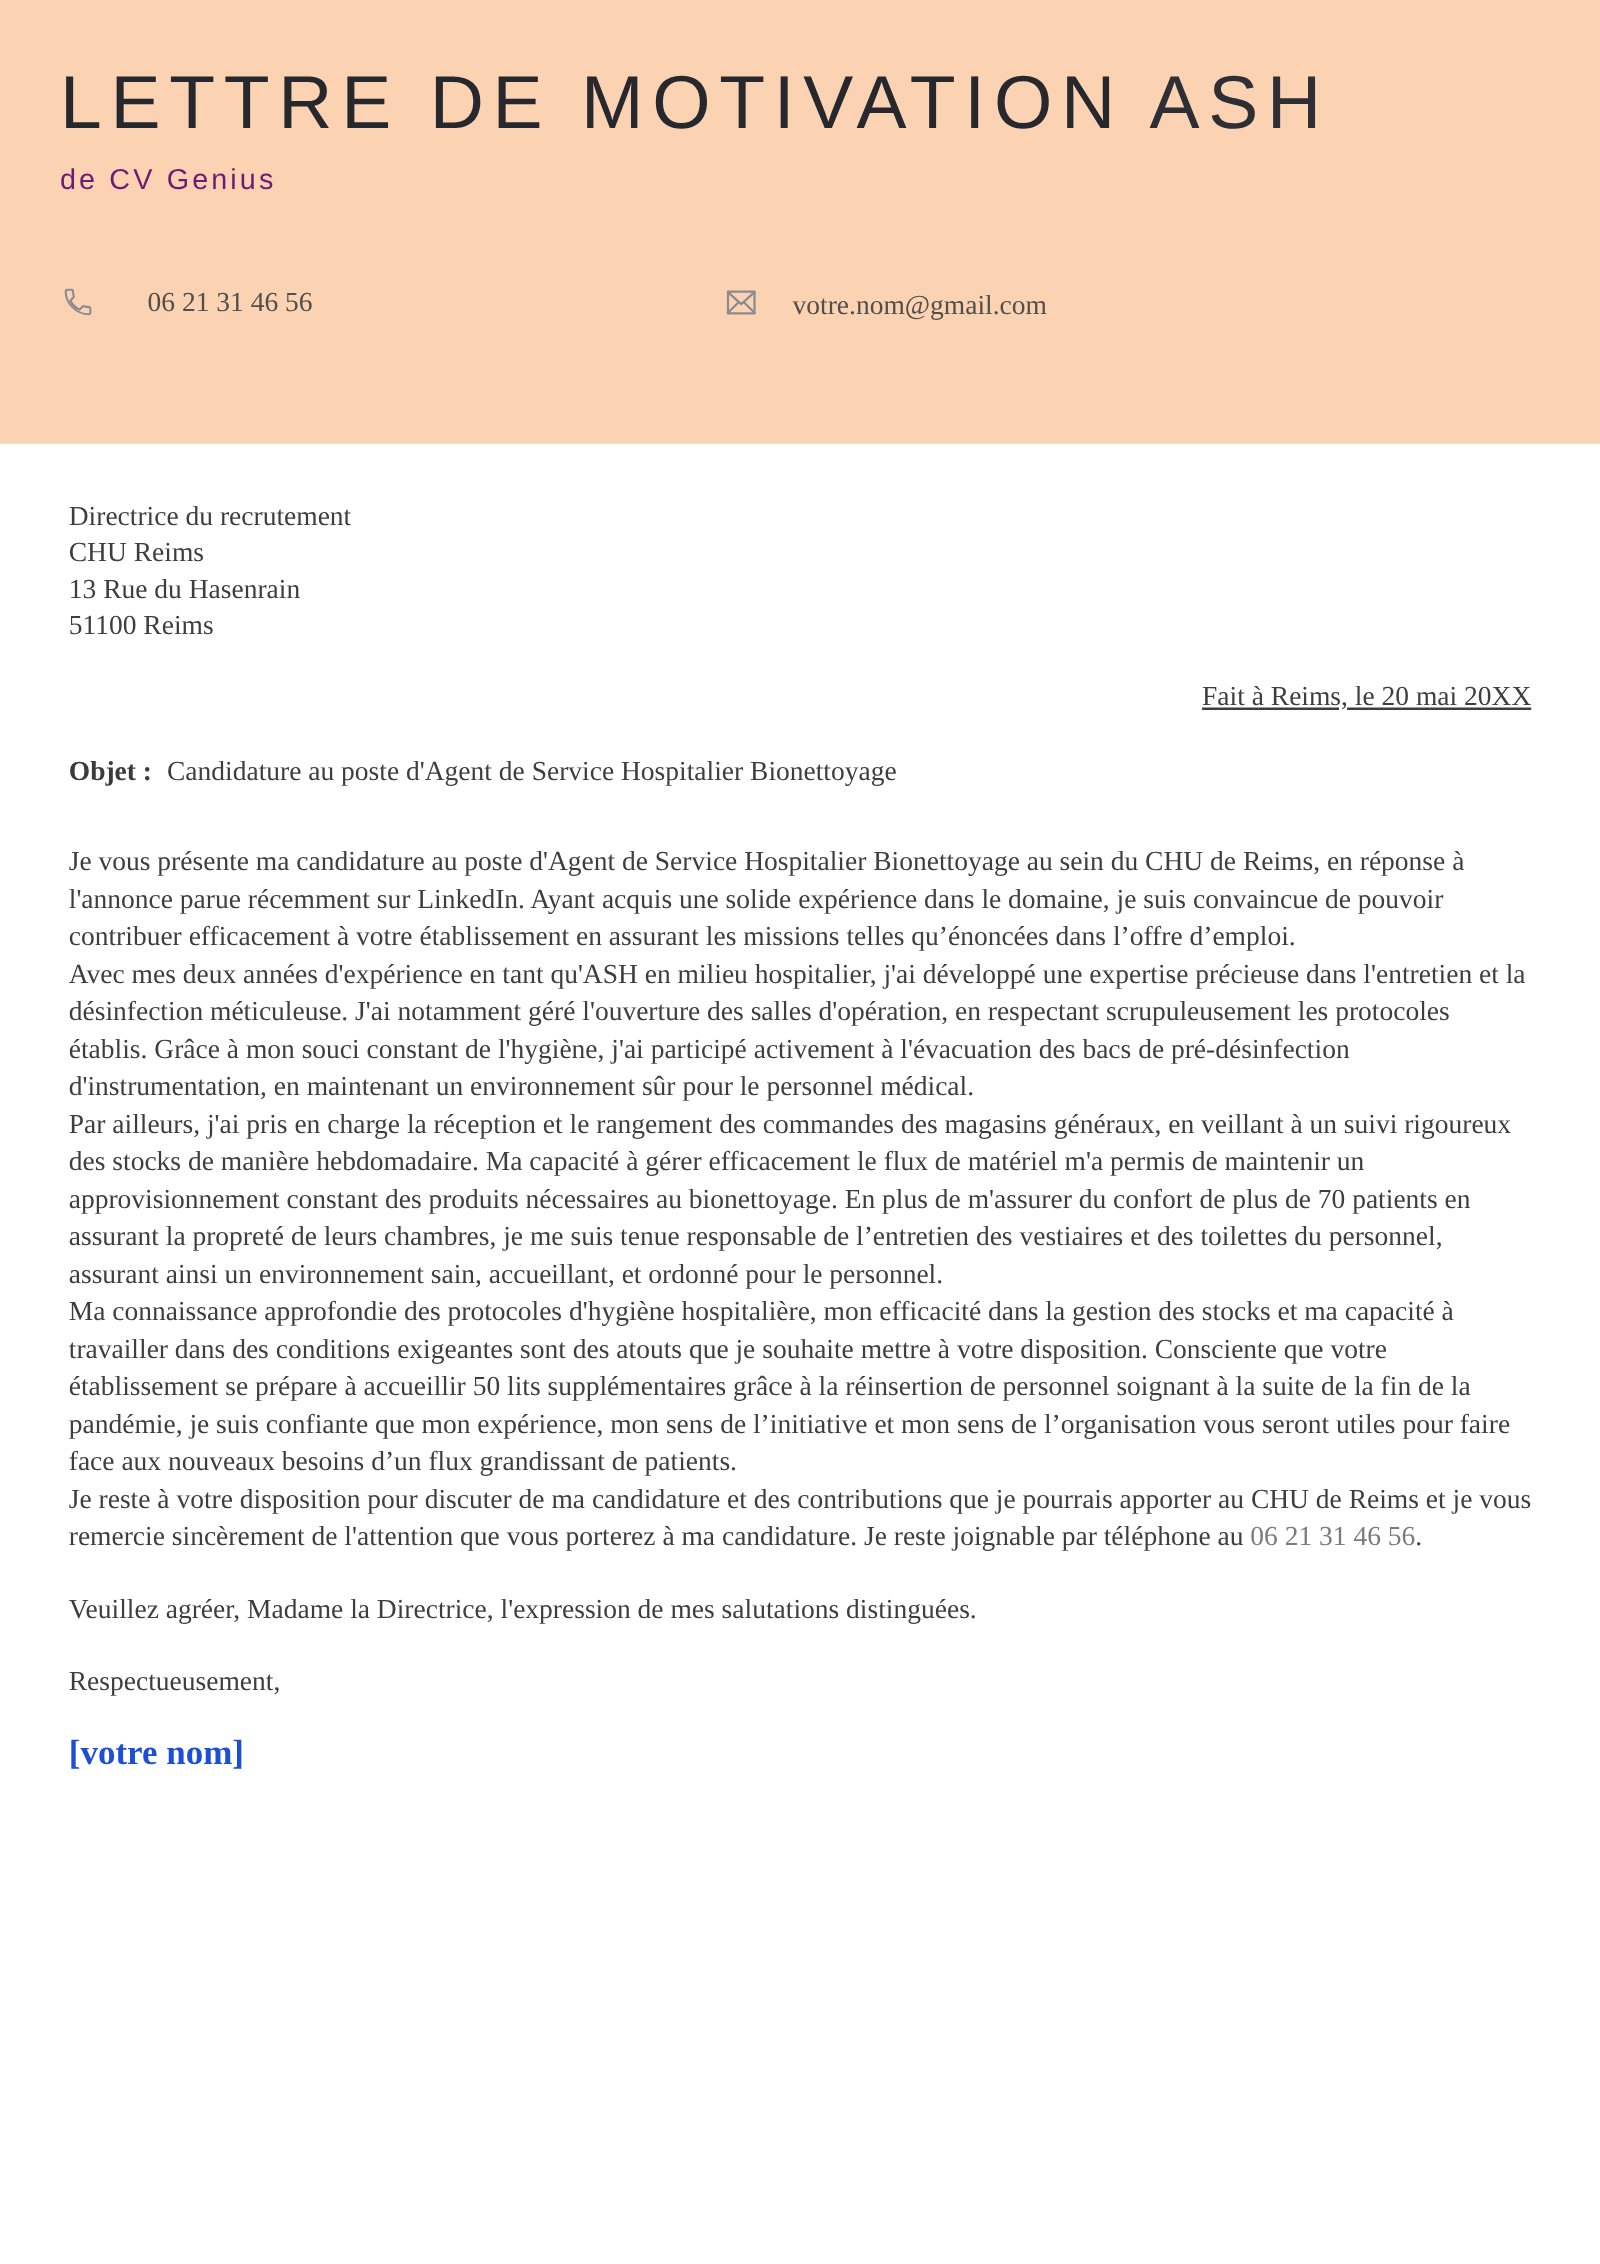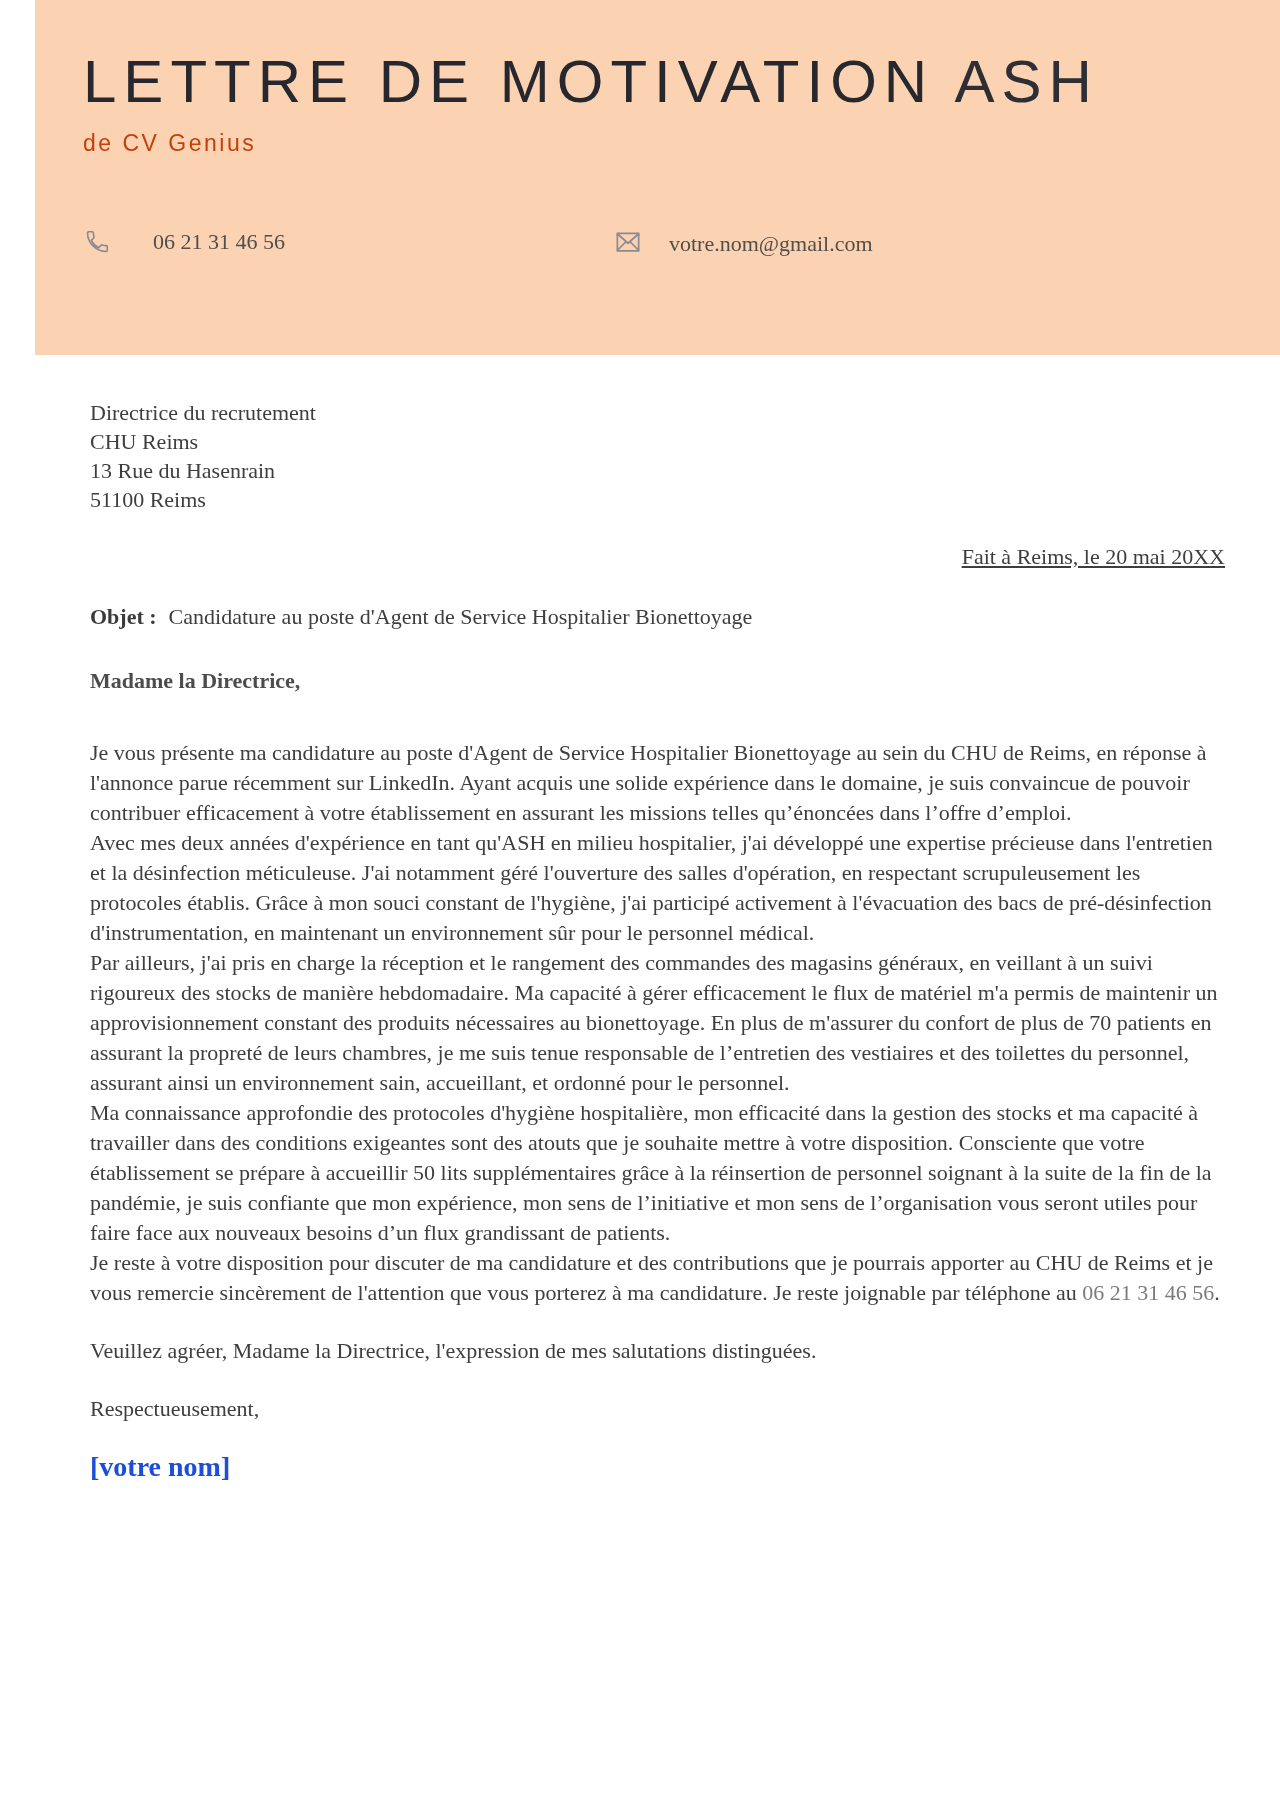--- a/index.html
+++ b/index.html
@@ -1,40 +1,40 @@
 <!DOCTYPE html>
 <html lang="fr"><head>
 <meta charset="utf-8">
 <style>
   * { margin:0; padding:0; box-sizing:border-box; }
   html,body { background:#ffffff; }
   .page {
     width:1280px; height:1811px; margin:0 auto; background:#ffffff;
     font-family:"Liberation Serif","DejaVu Serif",serif;
-    overflow:hidden; position:relative;padding-left:35px;
+    overflow:hidden; position:relative;
   }
   
   .header {
     background:#fbd2b2;
     height:355px;
     padding:52px 55px 0 48px;
   }
   .title {
     font-family:"Liberation Sans","DejaVu Sans",sans-serif;
     font-size:60px; line-height:1.0;
     letter-spacing:7px;
     color:#27272e;
     font-weight:300;
     white-space:nowrap;
   }
   .title .title-ash { font-weight:200; color:#2e2e35; }
   .subtitle {
     font-family:"Liberation Sans","DejaVu Sans",sans-serif;
     font-size:23px; letter-spacing:2.5px;
-    color:#c2410c; margin-top:18px; font-weight:400;
+    color:#701a75; margin-top:18px; font-weight:400;
   }
   .contact {
     margin-top:70px;
     display:grid;
     grid-template-columns:530px 1fr;
     row-gap:16px;
   }
   .contact-item {
     display:flex; align-items:center; gap:42px;
     font-size:22px; color:#514e4c;
@@ -104,21 +104,20 @@
       <div>13 Rue du Hasenrain</div>
       <div>51100 Reims</div>
     </div>
 
     <div class="date-line">Fait à Reims, le 20 mai 20XX</div>
 
     <div class="subject">
       <span class="subject-label">Objet :</span><span>Candidature au poste d'Agent de Service Hospitalier Bionettoyage</span>
     </div>
 
-    <div class="greeting">Madame la Directrice,</div>
 
     <p class="para first">Je vous présente ma candidature au poste d'Agent de Service Hospitalier Bionettoyage au sein du CHU de Reims, en réponse à l'annonce parue récemment sur LinkedIn. Ayant acquis une solide expérience dans le domaine, je suis convaincue de pouvoir contribuer efficacement à votre établissement en assurant les missions telles qu’énoncées dans l’offre d’emploi.</p>
     <p class="para">Avec mes deux années d'expérience en tant qu'ASH en milieu hospitalier, j'ai développé une expertise précieuse dans l'entretien et la désinfection méticuleuse. J'ai notamment géré l'ouverture des salles d'opération, en respectant scrupuleusement les protocoles établis. Grâce à mon souci constant de l'hygiène, j'ai participé activement à l'évacuation des bacs de pré-désinfection d'instrumentation, en maintenant un environnement sûr pour le personnel médical.</p>
     <p class="para">Par ailleurs, j'ai pris en charge la réception et le rangement des commandes des magasins généraux, en veillant à un suivi rigoureux des stocks de manière hebdomadaire. Ma capacité à gérer efficacement le flux de matériel m'a permis de maintenir un approvisionnement constant des produits nécessaires au bionettoyage. En plus de m'assurer du confort de plus de 70 patients en assurant la propreté de leurs chambres, je me suis tenue responsable de l’entretien des vestiaires et des toilettes du personnel, assurant ainsi un environnement sain, accueillant, et ordonné pour le personnel.</p>
     <p class="para">Ma connaissance approfondie des protocoles d'hygiène hospitalière, mon efficacité dans la gestion des stocks et ma capacité à travailler dans des conditions exigeantes sont des atouts que je souhaite mettre à votre disposition. Consciente que votre établissement se prépare à accueillir 50 lits supplémentaires grâce à la réinsertion de personnel soignant à la suite de la fin de la pandémie, je suis confiante que mon expérience, mon sens de l’initiative et mon sens de l’organisation vous seront utiles pour faire face aux nouveaux besoins d’un flux grandissant de patients.</p>
 
     <p class="para"><span>Je reste à votre disposition pour discuter de ma candidature et des contributions que je pourrais apporter au CHU de Reims et je vous remercie sincèrement de l'attention que vous porterez à ma candidature. Je reste joignable par téléphone au </span><span class="phone-inline">06 21 31 46 56</span><span>.</span></p>
 
     <p class="valediction">Veuillez agréer, Madame la Directrice, l'expression de mes salutations distinguées.</p>
 

